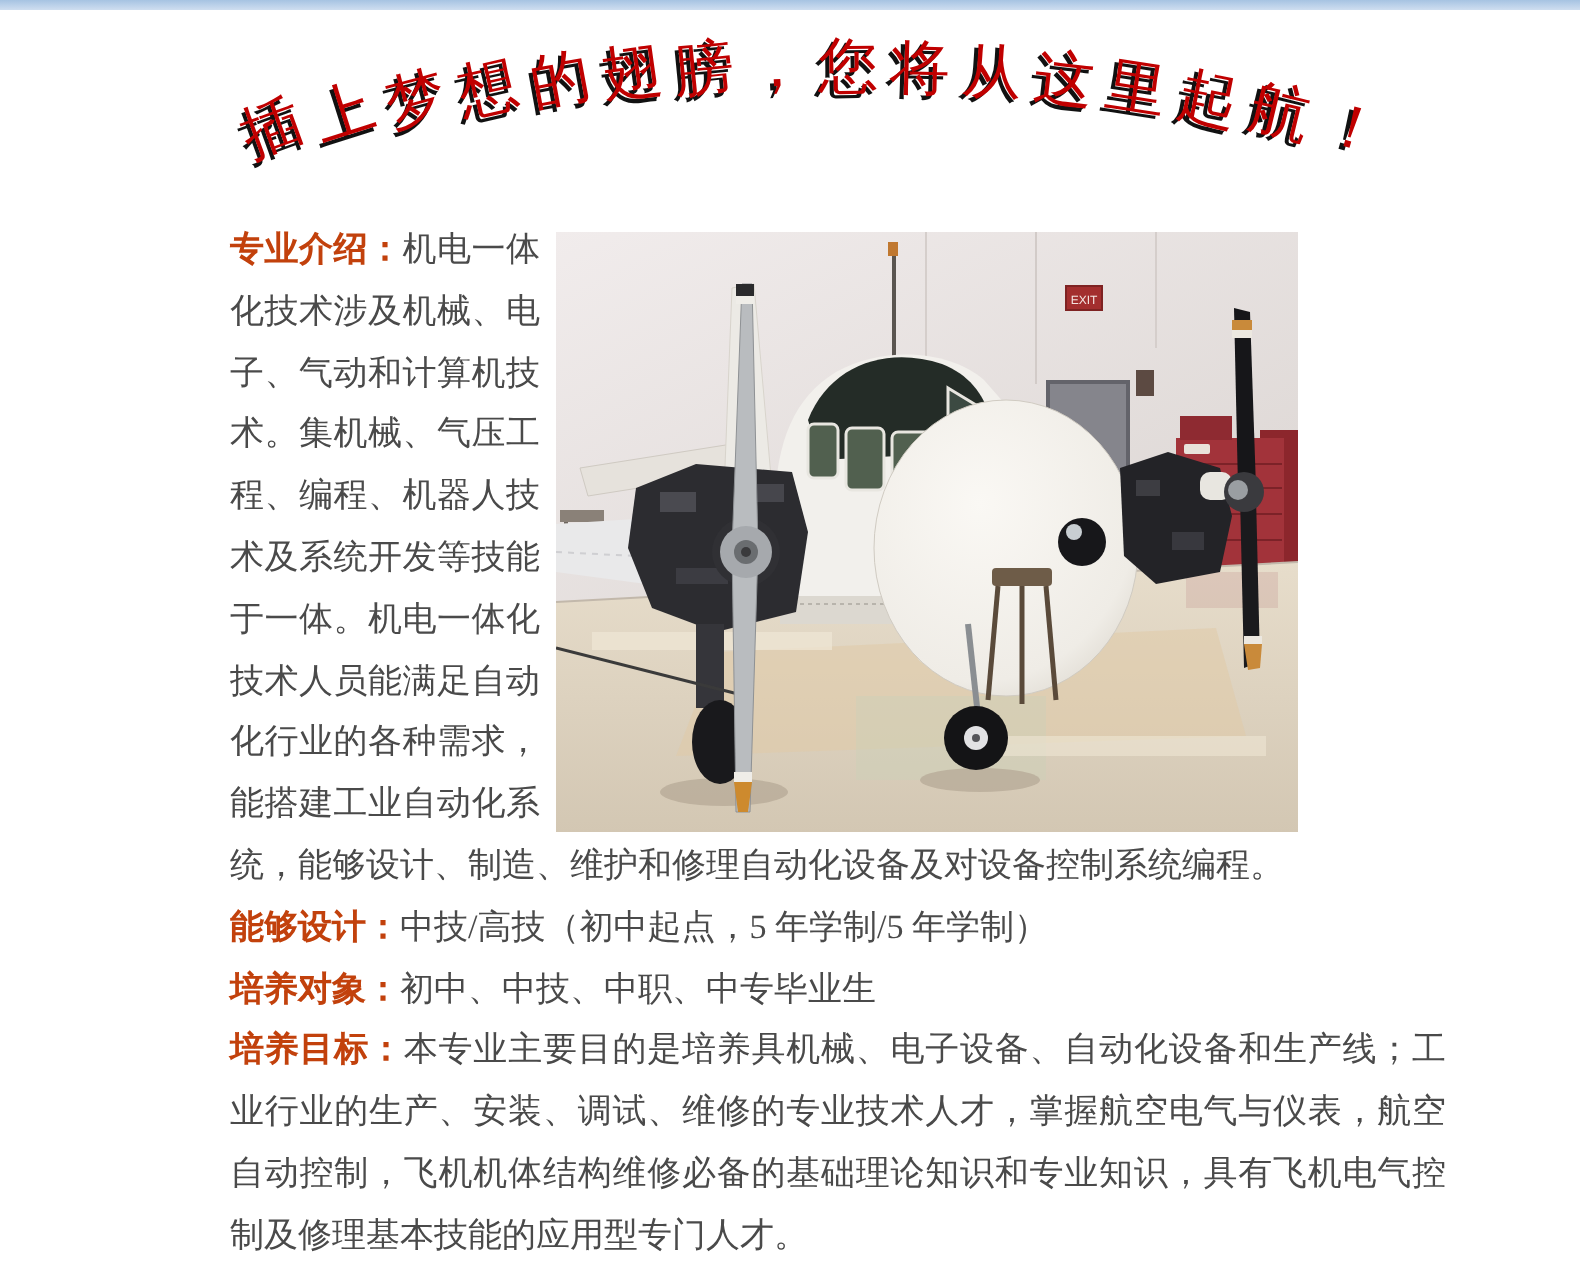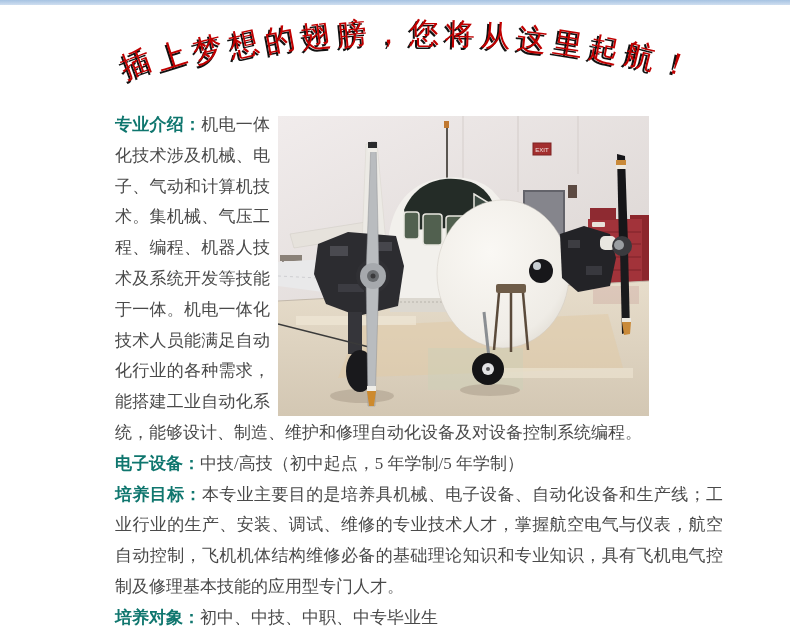--- a/index.html
+++ b/index.html
@@ -16,21 +16,21 @@
     text-shadow:-2px 2px 0 #111111;
   }
   .title-arc span{display:inline-block;width:36px;text-align:center;}
   
   .content{
     padding:0 67px 0 115px; 
     font-size:17px;line-height:30.8px;color:#4a4a4a;text-align:justify;
   }
   .content p{margin:0;}
   .label{
-    font-weight:bold;color:#0f766e;
+    font-weight:bold;color:#c2410c;
     font-family:"Liberation Sans","DejaVu Sans",sans-serif;
   }
   .photo{
     float:right;width:371px;height:300px;margin:6px 74px 0 8px;
     display:block;
   }
 </style>
 </head>
 <body>
 
@@ -173,17 +173,17 @@
       <rect x="338" y="44" width="10" height="5" fill="#c98a3a"></rect>
       <rect x="338" y="49" width="10" height="4" fill="#ece8e0"></rect>
       <rect x="344" y="202" width="9" height="4" fill="#ece8e0"></rect>
       <polygon points="344,206 353,206 352,218 346,219" fill="#c98a3a"></polygon>
       <circle cx="344" cy="130" r="10" fill="#3a3a3e"></circle>
       <circle cx="341" cy="129" r="5" fill="#9a9ea2"></circle>
     </g>
   </svg>
 
   <p><span class="label">专业介绍：</span><span>机电一体化技术涉及机械、电子、气动和计算机技术。集机械、气压工程、编程、机器人技术及系统开发等技能于一体。机电一体化技术人员能满足自动化行业的各种需求，能搭建工业自动化系统，能够设计、制造、维护和修理自动化设备及对设备控制系统编程。</span></p>
-  <p><span class="label">电子设备：</span><span>中技/高技（初中起点，5 年学制/5 年学制）</span></p>
+  <p><span class="label">能够设计：</span><span>中技/高技（初中起点，5 年学制/5 年学制）</span></p>
+  <p><span class="label">培养对象：</span><span>初中、中技、中职、中专毕业生</span></p>
   <p><span class="label">培养目标：</span><span>本专业主要目的是培养具机械、电子设备、自动化设备和生产线；工业行业的生产、安装、调试、维修的专业技术人才，掌握航空电气与仪表，航空自动控制，飞机机体结构维修必备的基础理论知识和专业知识，具有飞机电气控制及修理基本技能的应用型专门人才。</span></p>
-  <p><span class="label">培养对象：</span><span>初中、中技、中职、中专毕业生</span></p>
 
 </div>
 
 </body></html>

